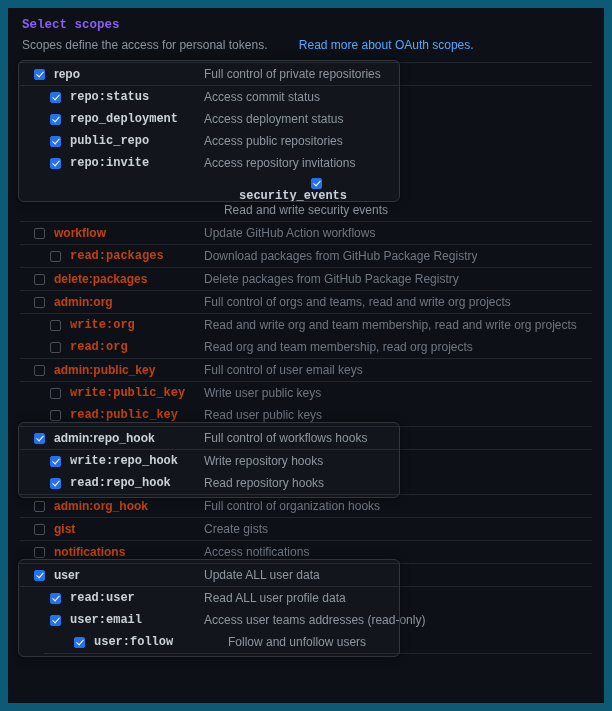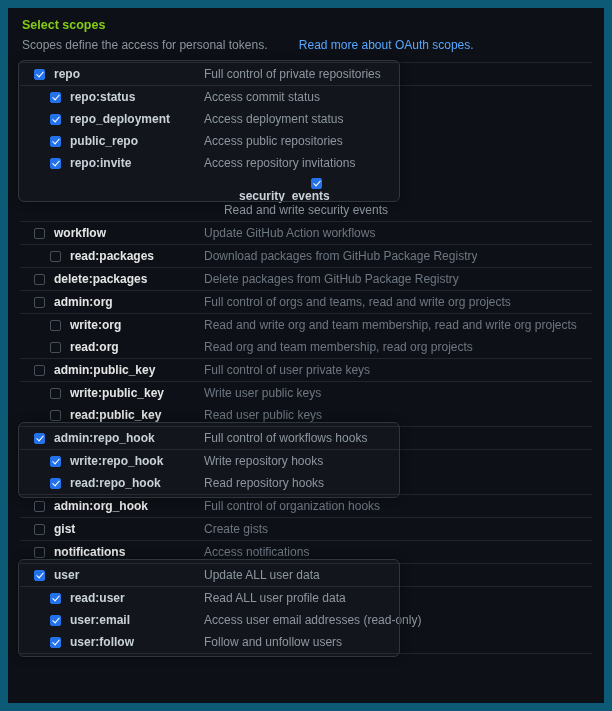--- a/index.html
+++ b/index.html
@@ -14,24 +14,25 @@
   #frame {
     position: absolute;
     left: 8px;
     top: 8px;
     width: 596px;
     height: 695px;
     background: #0d1117;
     overflow: hidden;
   }
   .section-title {
-    color: #84cc16;
+    color: #8b5cf6;
     font-size: 12.5px;
     font-weight: bold;
     padding: 10px 14px 0 14px;
+    font-family: Liberation Mono, monospace;
   }
   .section-sub {
     color: #8b949e;
     font-size: 12px;
     padding: 6px 14px 10px 14px;
   }
   .section-sub a {
     color: #58a6ff;
     text-decoration: none;
     padding-left: 28px;
@@ -78,29 +79,30 @@
     border: solid #ffffff;
     border-width: 0 1.6px 1.6px 0;
     transform: rotate(42deg);
   }
   .cb.indent {
     margin-left: 30px;
   }
   .scope-name {
     font-size: 12px;
     font-weight: bold;
-    color: #e5e5e5;
+    color: #c2410c;
     width: 150px;
     flex: 0 0 auto;
     white-space: nowrap;
     overflow: hidden;
   }
   .scope-name.sub {
     width: 134px;
     font-weight: bold;
+    font-family: Liberation Mono, monospace;
   }
   .scope-row.on .scope-name {
     color: #c9d1d9;
   }
   .scope-desc {
     font-size: 12px;
     color: #6e7681;
     white-space: nowrap;
     overflow: hidden;
     text-align: right;
@@ -186,21 +188,21 @@
         <span class="scope-desc">Read and write org and team membership, read and write org projects</span>
       </div>
       <div class="scope-row child" style="border-bottom: 1px solid rgb(33, 38, 45);">
         <span class="cb indent"></span>
         <span class="scope-name sub">read:org</span>
         <span class="scope-desc">Read org and team membership, read org projects</span>
       </div>
       <div class="scope-row">
         <span class="cb"></span>
         <span class="scope-name">admin:public_key</span>
-        <span class="scope-desc">Full control of user private keys</span>
+        <span class="scope-desc">Full control of user email keys</span>
       </div>
       <div class="scope-row child">
         <span class="cb indent"></span>
         <span class="scope-name sub">write:public_key</span>
         <span class="scope-desc">Write user public keys</span>
       </div>
       <div class="scope-row child" style="border-bottom: 1px solid rgb(33, 38, 45);">
         <span class="cb indent"></span>
         <span class="scope-name sub">read:public_key</span>
         <span class="scope-desc">Read user public keys</span>
@@ -241,23 +243,23 @@
         <span class="scope-desc">Update ALL user data</span>
       </div>
       <div class="scope-row child on">
         <span class="cb checked indent"></span>
         <span class="scope-name sub">read:user</span>
         <span class="scope-desc">Read ALL user profile data</span>
       </div>
       <div class="scope-row child on">
         <span class="cb checked indent"></span>
         <span class="scope-name sub">user:email</span>
-        <span class="scope-desc">Access user email addresses (read-only)</span>
-      </div>
-      <div class="scope-row child on" style="border-bottom: 1px solid rgb(33, 38, 45);">
+        <span class="scope-desc">Access user teams addresses (read-only)</span>
+      </div>
+      <div class="scope-row child on" style="border-bottom: 1px solid rgb(33, 38, 45); margin-left: 24px;">
         <span class="cb checked indent"></span>
         <span class="scope-name sub">user:follow</span>
         <span class="scope-desc">Follow and unfollow users</span>
       </div>
     </div>
 
 <div class="hl" style="left: 10px; top: 52px; width: 380px; height: 140px;"></div>
     <div class="hl" style="left: 10px; top: 414px; width: 380px; height: 74px;"></div>
     <div class="hl" style="left: 10px; top: 551px; width: 380px; height: 96px;"></div>
   </div>

